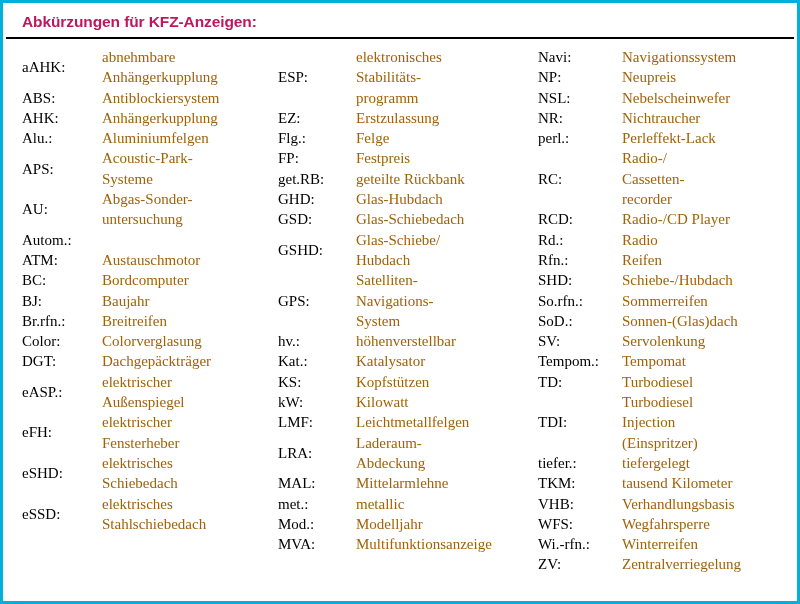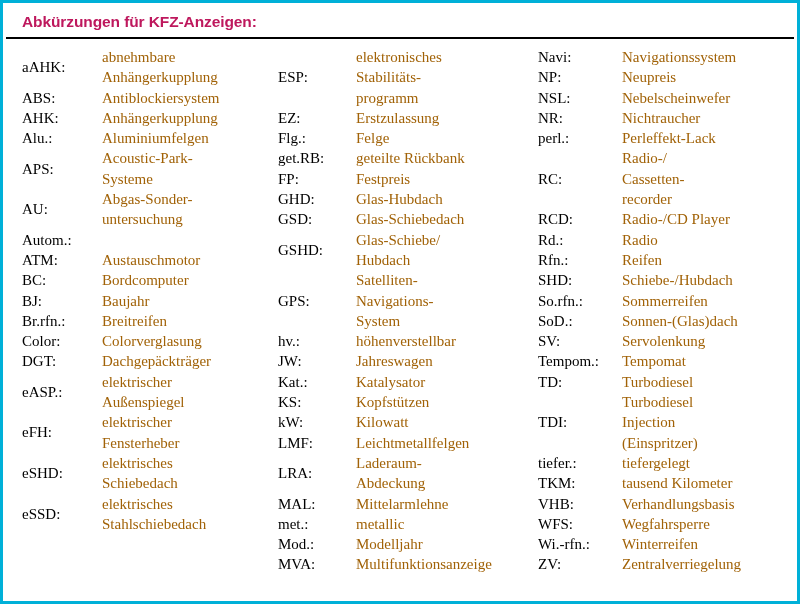--- a/index.html
+++ b/index.html
@@ -177,26 +177,26 @@
           </div>
         <div class="entry">
             <span class="abbr">EZ:</span>
             <span class="meaning">Erstzulassung</span>
           </div>
         <div class="entry">
             <span class="abbr">Flg.:</span>
             <span class="meaning">Felge</span>
           </div>
         <div class="entry">
+            <span class="abbr">FP:</span>
+            <span class="meaning">Festpreis</span>
+          </div>
+        <div class="entry">
             <span class="abbr">get.RB:</span>
             <span class="meaning">geteilte Rückbank</span>
-          </div>
-        <div class="entry">
-            <span class="abbr">FP:</span>
-            <span class="meaning">Festpreis</span>
           </div>
         <div class="entry">
             <span class="abbr">GHD:</span>
             <span class="meaning">Glas-Hubdach</span>
           </div>
         <div class="entry">
             <span class="abbr">GSD:</span>
             <span class="meaning">Glas-Schiebedach</span>
           </div>
         <div class="entry">
@@ -208,24 +208,20 @@
             <span class="abbr">GPS:</span>
             <span class="meaning">Satelliten-
 Navigations-
 System</span>
           </div>
         <div class="entry">
             <span class="abbr">hv.:</span>
             <span class="meaning">höhenverstellbar</span>
           </div>
         <div class="entry">
-            <span class="abbr">JW:</span>
-            <span class="meaning">Jahreswagen</span>
-          </div>
-        <div class="entry">
             <span class="abbr">Kat.:</span>
             <span class="meaning">Katalysator</span>
           </div>
         <div class="entry">
             <span class="abbr">KS:</span>
             <span class="meaning">Kopfstützen</span>
           </div>
         <div class="entry">
             <span class="abbr">kW:</span>
             <span class="meaning">Kilowatt</span>

